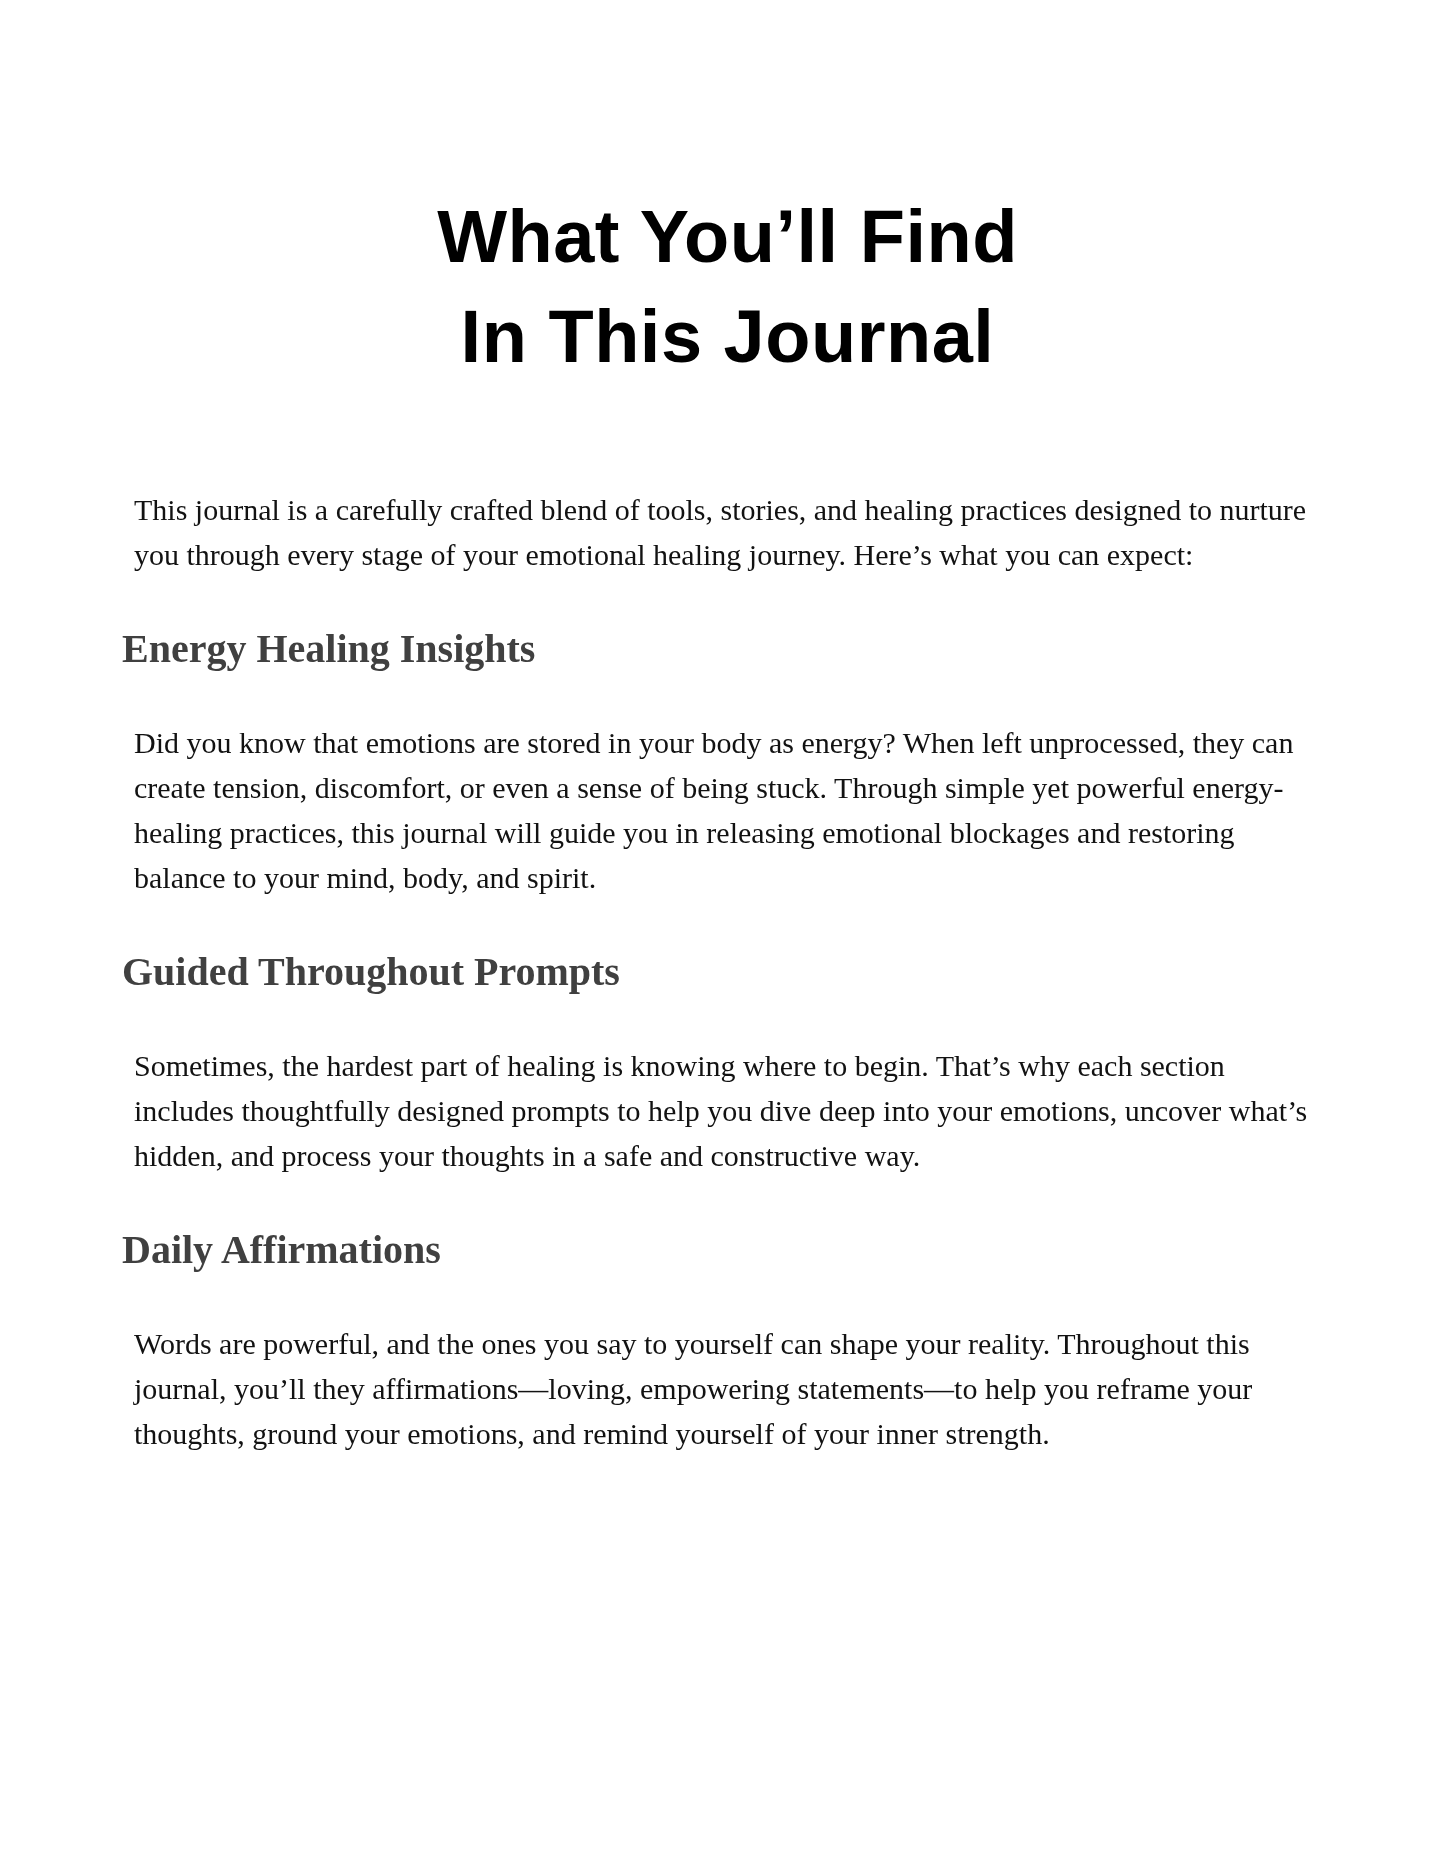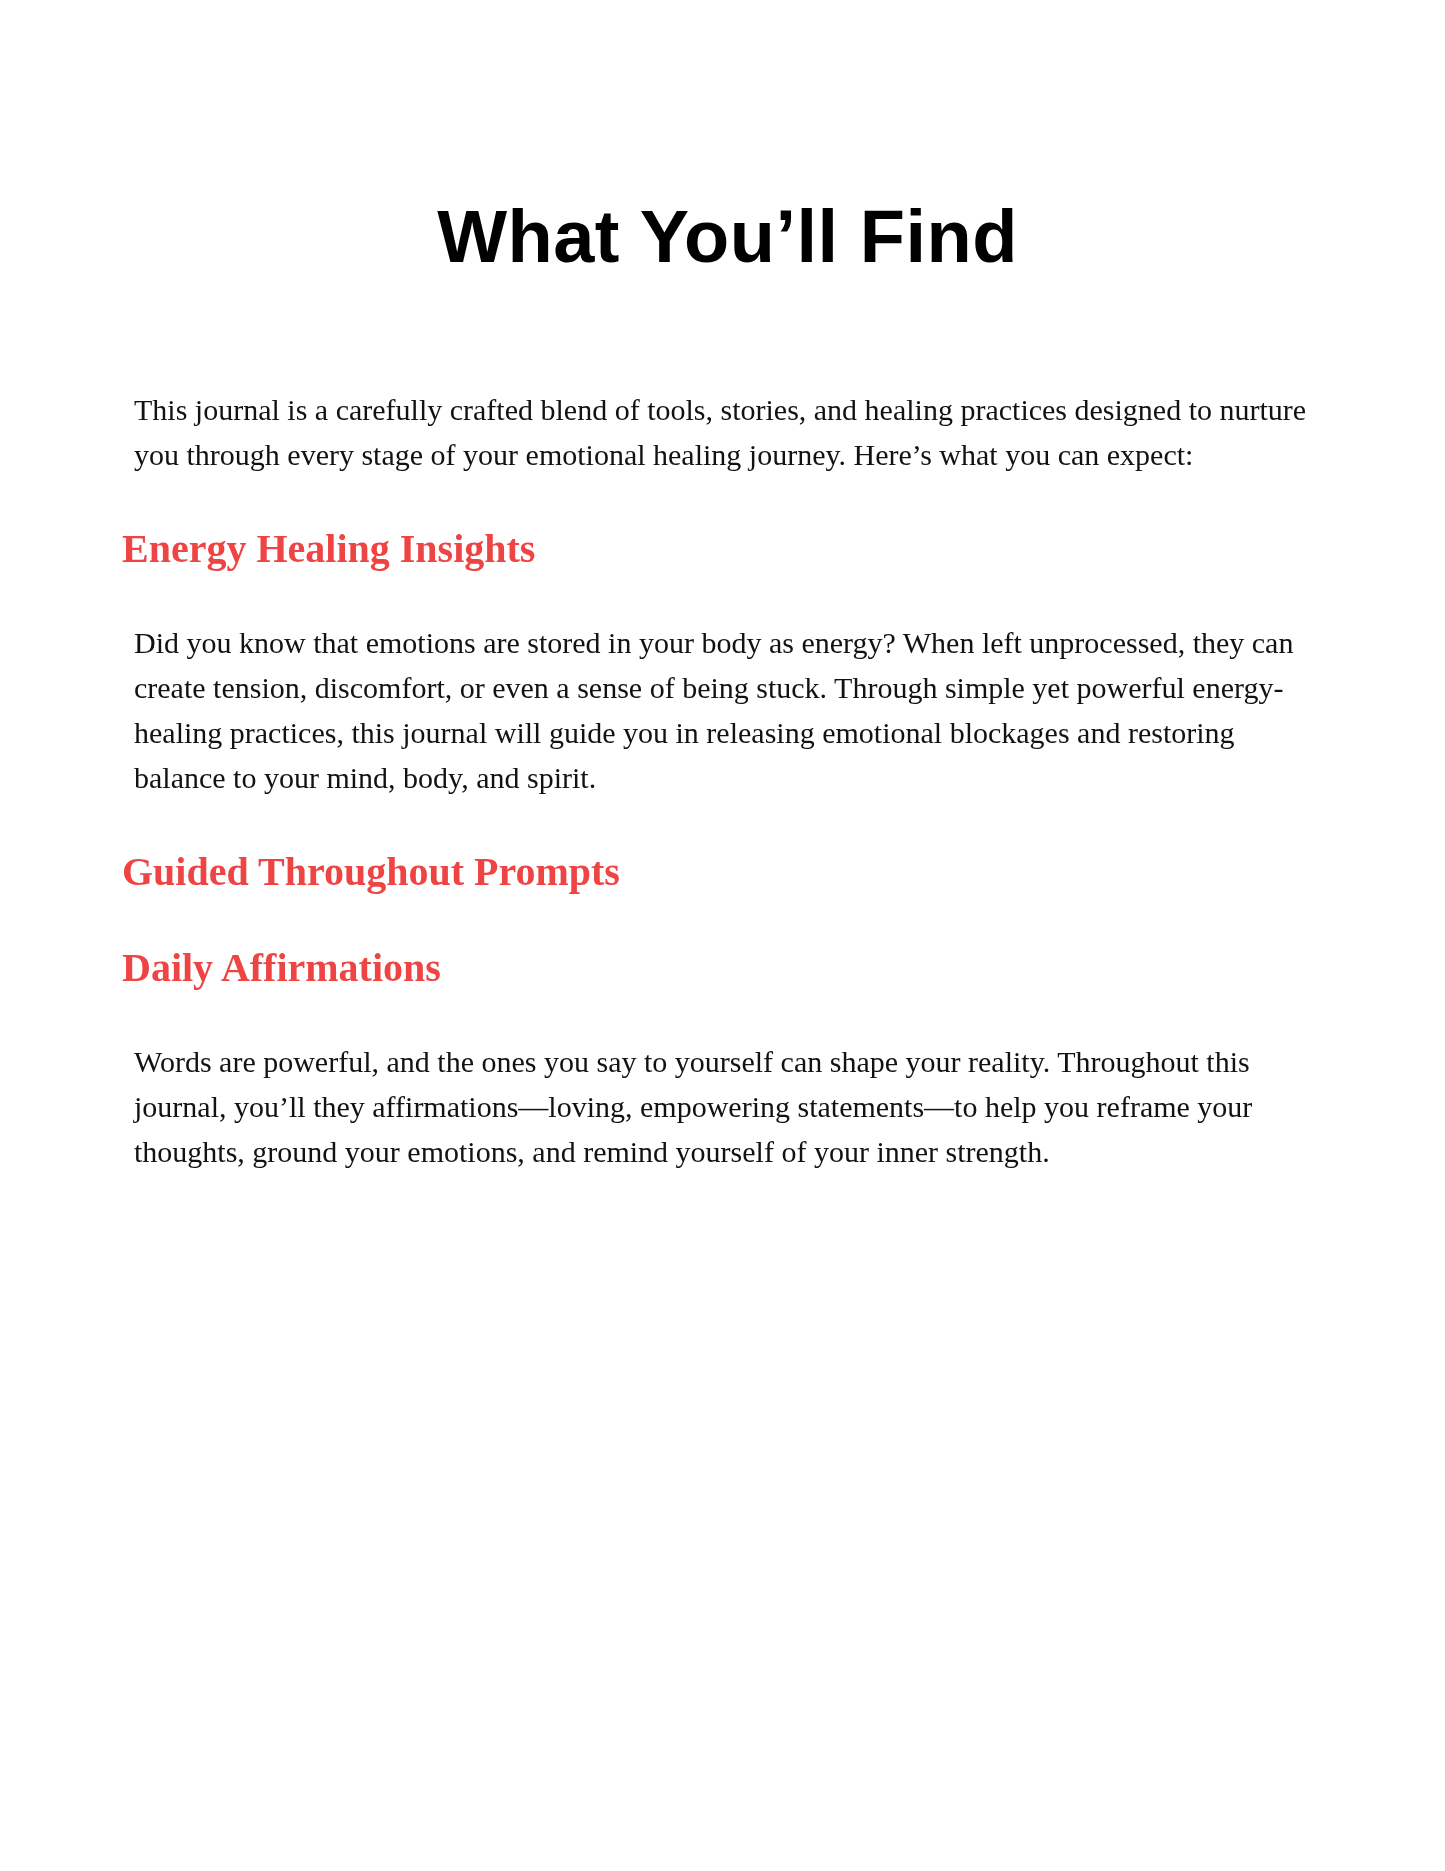--- a/index.html
+++ b/index.html
@@ -35,48 +35,50 @@
     margin: 12px;
     max-width: 1212px;
     color: #121212;
     font-family: "Liberation Serif", serif;
     font-weight: 400;
     font-size: 30px;
     line-height: 45px;
   }
   h2.section-heading {
     margin: 48px 0 47px 0;
-    color: #ef4444;
+    color: #404040;
     font-family: "Liberation Serif", serif;
     font-weight: 700;
     font-size: 40px;
     line-height: 48px;
   }
   section {
     margin: 0;
   }
 </style>
 </head>
 <body>
 
 <main class="doc">
 
   <h1 class="page-title">
     <span class="line">What You’ll Find</span>
+    <span class="line">In This Journal</span>
   </h1>
 
   <p class="body-text">This journal is a carefully crafted blend of tools, stories, and healing practices designed to nurture you through every stage of your emotional healing journey. Here’s what you can expect:</p>
 
   <section>
     <h2 class="section-heading">Energy Healing Insights</h2>
     <p class="body-text">Did you know that emotions are stored in your body as energy? When left unprocessed, they can create tension, discomfort, or even a sense of being stuck. Through simple yet powerful energy-healing practices, this journal will guide you in releasing emotional blockages and restoring balance to your mind, body, and spirit.</p>
   </section>
 
   <section>
     <h2 class="section-heading">Guided Throughout Prompts</h2>
+    <p class="body-text">Sometimes, the hardest part of healing is knowing where to begin. That’s why each section includes thoughtfully designed prompts to help you dive deep into your emotions, uncover what’s hidden, and process your thoughts in a safe and constructive way.</p>
   </section>
 
   <section>
     <h2 class="section-heading">Daily Affirmations</h2>
     <p class="body-text">Words are powerful, and the ones you say to yourself can shape your reality. Throughout this journal, you’ll they affirmations—loving, empowering statements—to help you reframe your thoughts, ground your emotions, and remind yourself of your inner strength.</p>
   </section>
 
 </main>
 
 </body></html>

